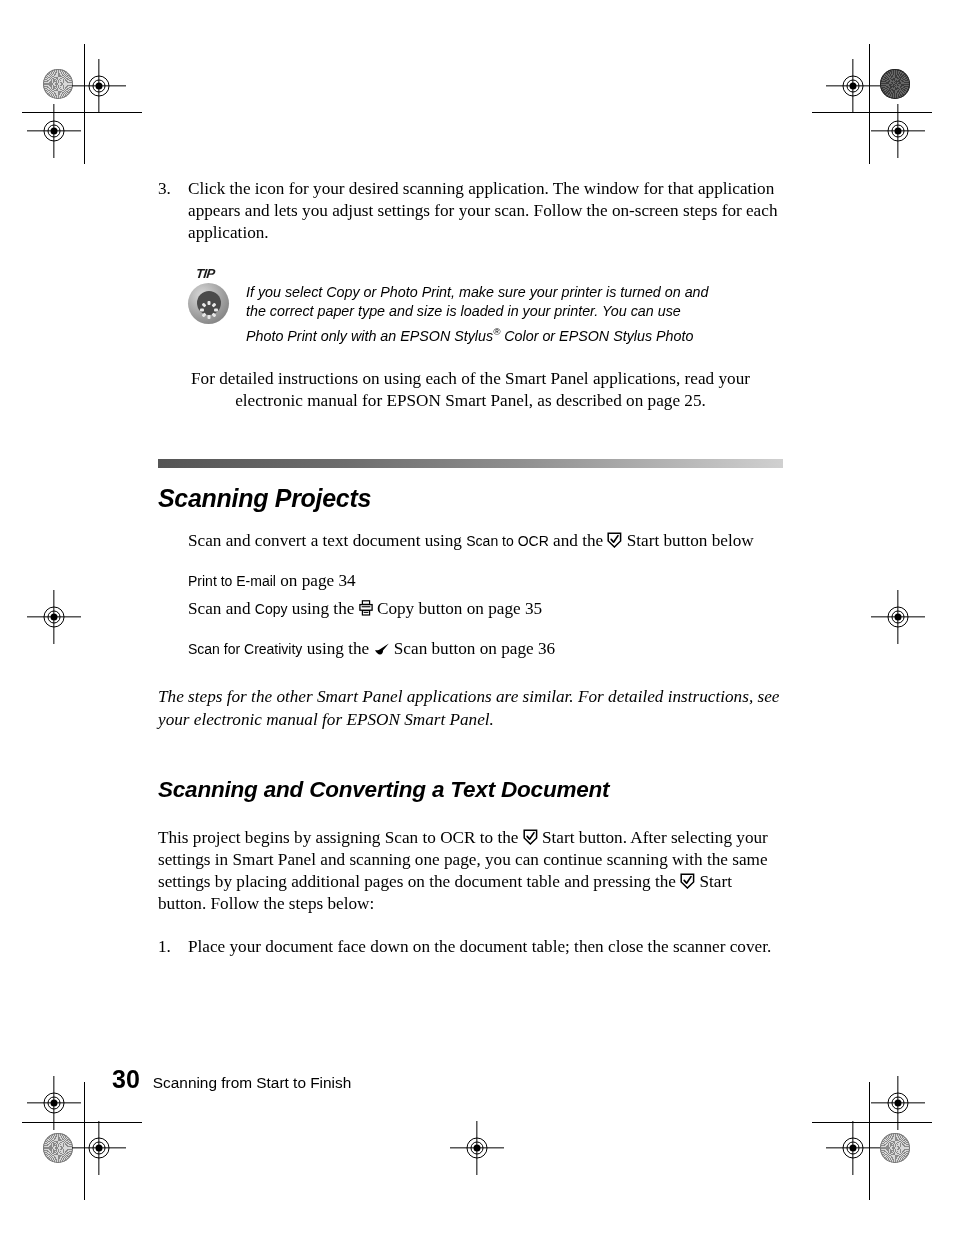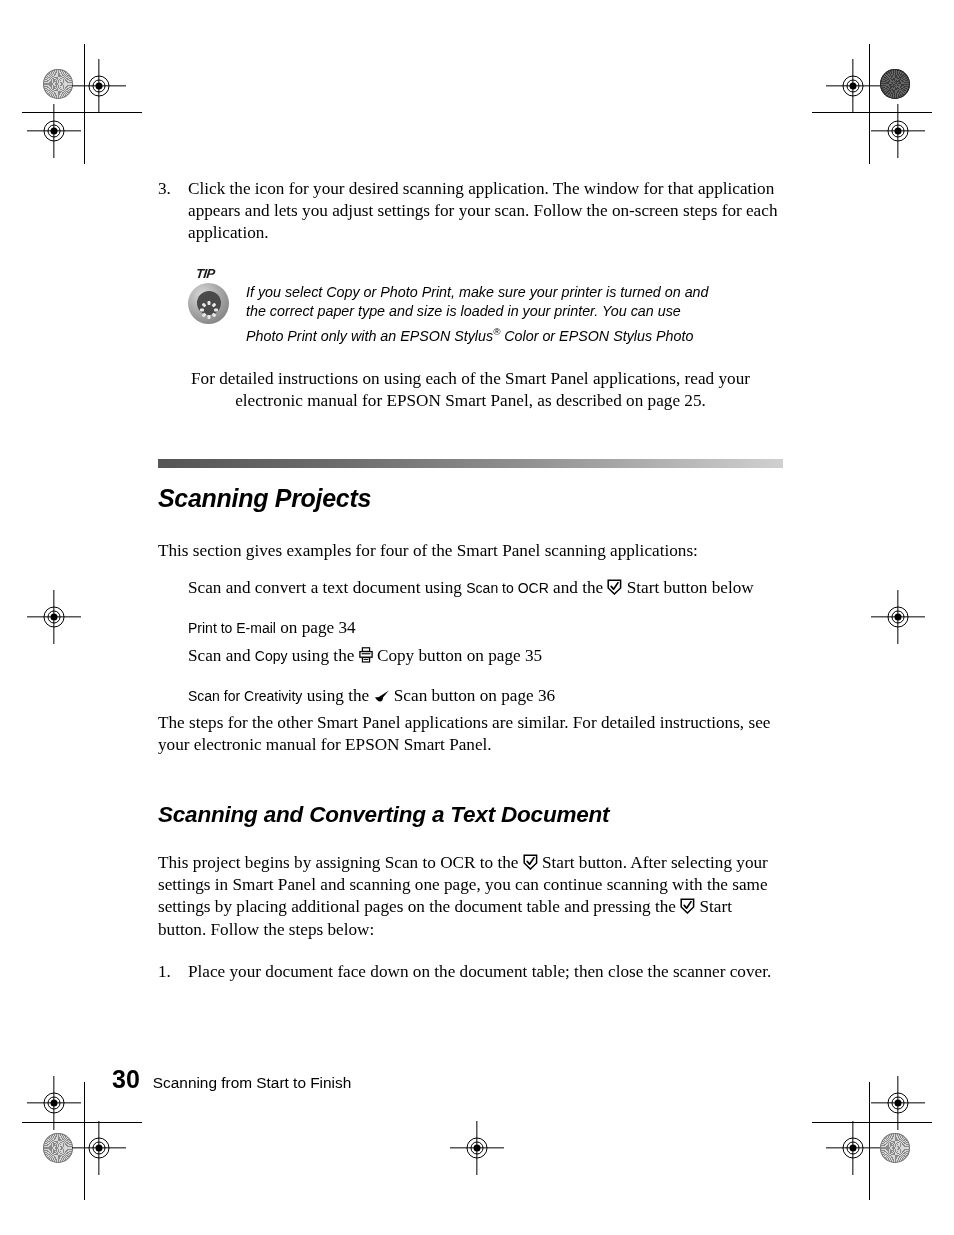--- a/index.html
+++ b/index.html
@@ -365,21 +365,20 @@
       <div><span>Photo Print only with an EPSON Stylus</span><sup>®</sup><span> Color or EPSON Stylus Photo</span></div>
     </div>
   </div>
 
   <p class="body-text" style="margin-top:22px;text-align:center;">For detailed instructions on using each of the Smart Panel applications, read your electronic manual for EPSON Smart Panel, as described on page 25.</p>
 
   <div class="rule"></div>
 
   <h1 class="section-title">Scanning Projects</h1>
 
-  <p class="body-text" style="margin-top:25px;">This section gives examples for four of the Smart Panel scanning applications:</p>
 
   <div style="margin-top:15px;">
 
     <div class="bullet-item">
       <span>Scan and convert a text document using </span><span class="app-name">Scan to OCR</span><span> and the </span><span class="glyph"><svg width="15" height="16" viewBox="0 0 15 16">
             <path d="M1.2 1.2 L13.6 1.2 L13.6 9.0 L7.4 15.0 L1.2 9.0 Z" fill="none" stroke="#000" stroke-width="1.5"></path>
             <path d="M4.2 7.4 L6.6 10.2 L11.0 3.6" fill="none" stroke="#000" stroke-width="1.7" stroke-linecap="round" stroke-linejoin="round"></path>
           </svg></span><span> Start button below</span>
     </div>
 
@@ -398,21 +397,21 @@
     </div>
 
     <div class="bullet-item" style="margin-top:18px;">
       <span class="app-name">Scan for Creativity</span><span> using the </span><span class="glyph"><svg width="16" height="14" viewBox="0 0 16 14">
             <path d="M1.0 8.2 C2.4 10.9, 4.2 12.4, 6.0 12.4 C8.0 12.4, 9.2 10.6, 9.0 8.4 L14.8 1.4 L6.4 7.0 C5.2 7.9, 4.0 8.4, 1.0 8.2 Z" fill="#000"></path>
           </svg></span><span> Scan button on page 36</span>
     </div>
 
   </div>
 
-  <p class="body-text" style="margin-top:4px;">The steps for the other Smart Panel applications are similar. For detailed instructions, see your electronic manual for EPSON Smart Panel.</p>
+  <p class="body-text" style="margin-top:26px;font-style:italic;">The steps for the other Smart Panel applications are similar. For detailed instructions, see your electronic manual for EPSON Smart Panel.</p>
 
   <h2 class="sub-title" style="margin-top:46px;">Scanning and Converting a Text Document</h2>
 
   <p class="body-text" style="margin-top:24px;"><span>This project begins by assigning Scan to OCR to the </span><span class="glyph"><svg width="15" height="16" viewBox="0 0 15 16">
           <path d="M1.2 1.2 L13.6 1.2 L13.6 9.0 L7.4 15.0 L1.2 9.0 Z" fill="none" stroke="#000" stroke-width="1.5"></path>
           <path d="M4.2 7.4 L6.6 10.2 L11.0 3.6" fill="none" stroke="#000" stroke-width="1.7" stroke-linecap="round" stroke-linejoin="round"></path>
         </svg></span><span> Start button. After selecting your settings in Smart Panel and scanning one page, you can continue scanning with the same settings by placing additional pages on the document table and pressing the </span><span class="glyph"><svg width="15" height="16" viewBox="0 0 15 16">
           <path d="M1.2 1.2 L13.6 1.2 L13.6 9.0 L7.4 15.0 L1.2 9.0 Z" fill="none" stroke="#000" stroke-width="1.5"></path>
           <path d="M4.2 7.4 L6.6 10.2 L11.0 3.6" fill="none" stroke="#000" stroke-width="1.7" stroke-linecap="round" stroke-linejoin="round"></path>
         </svg></span><span> Start button. Follow the steps below:</span></p>

